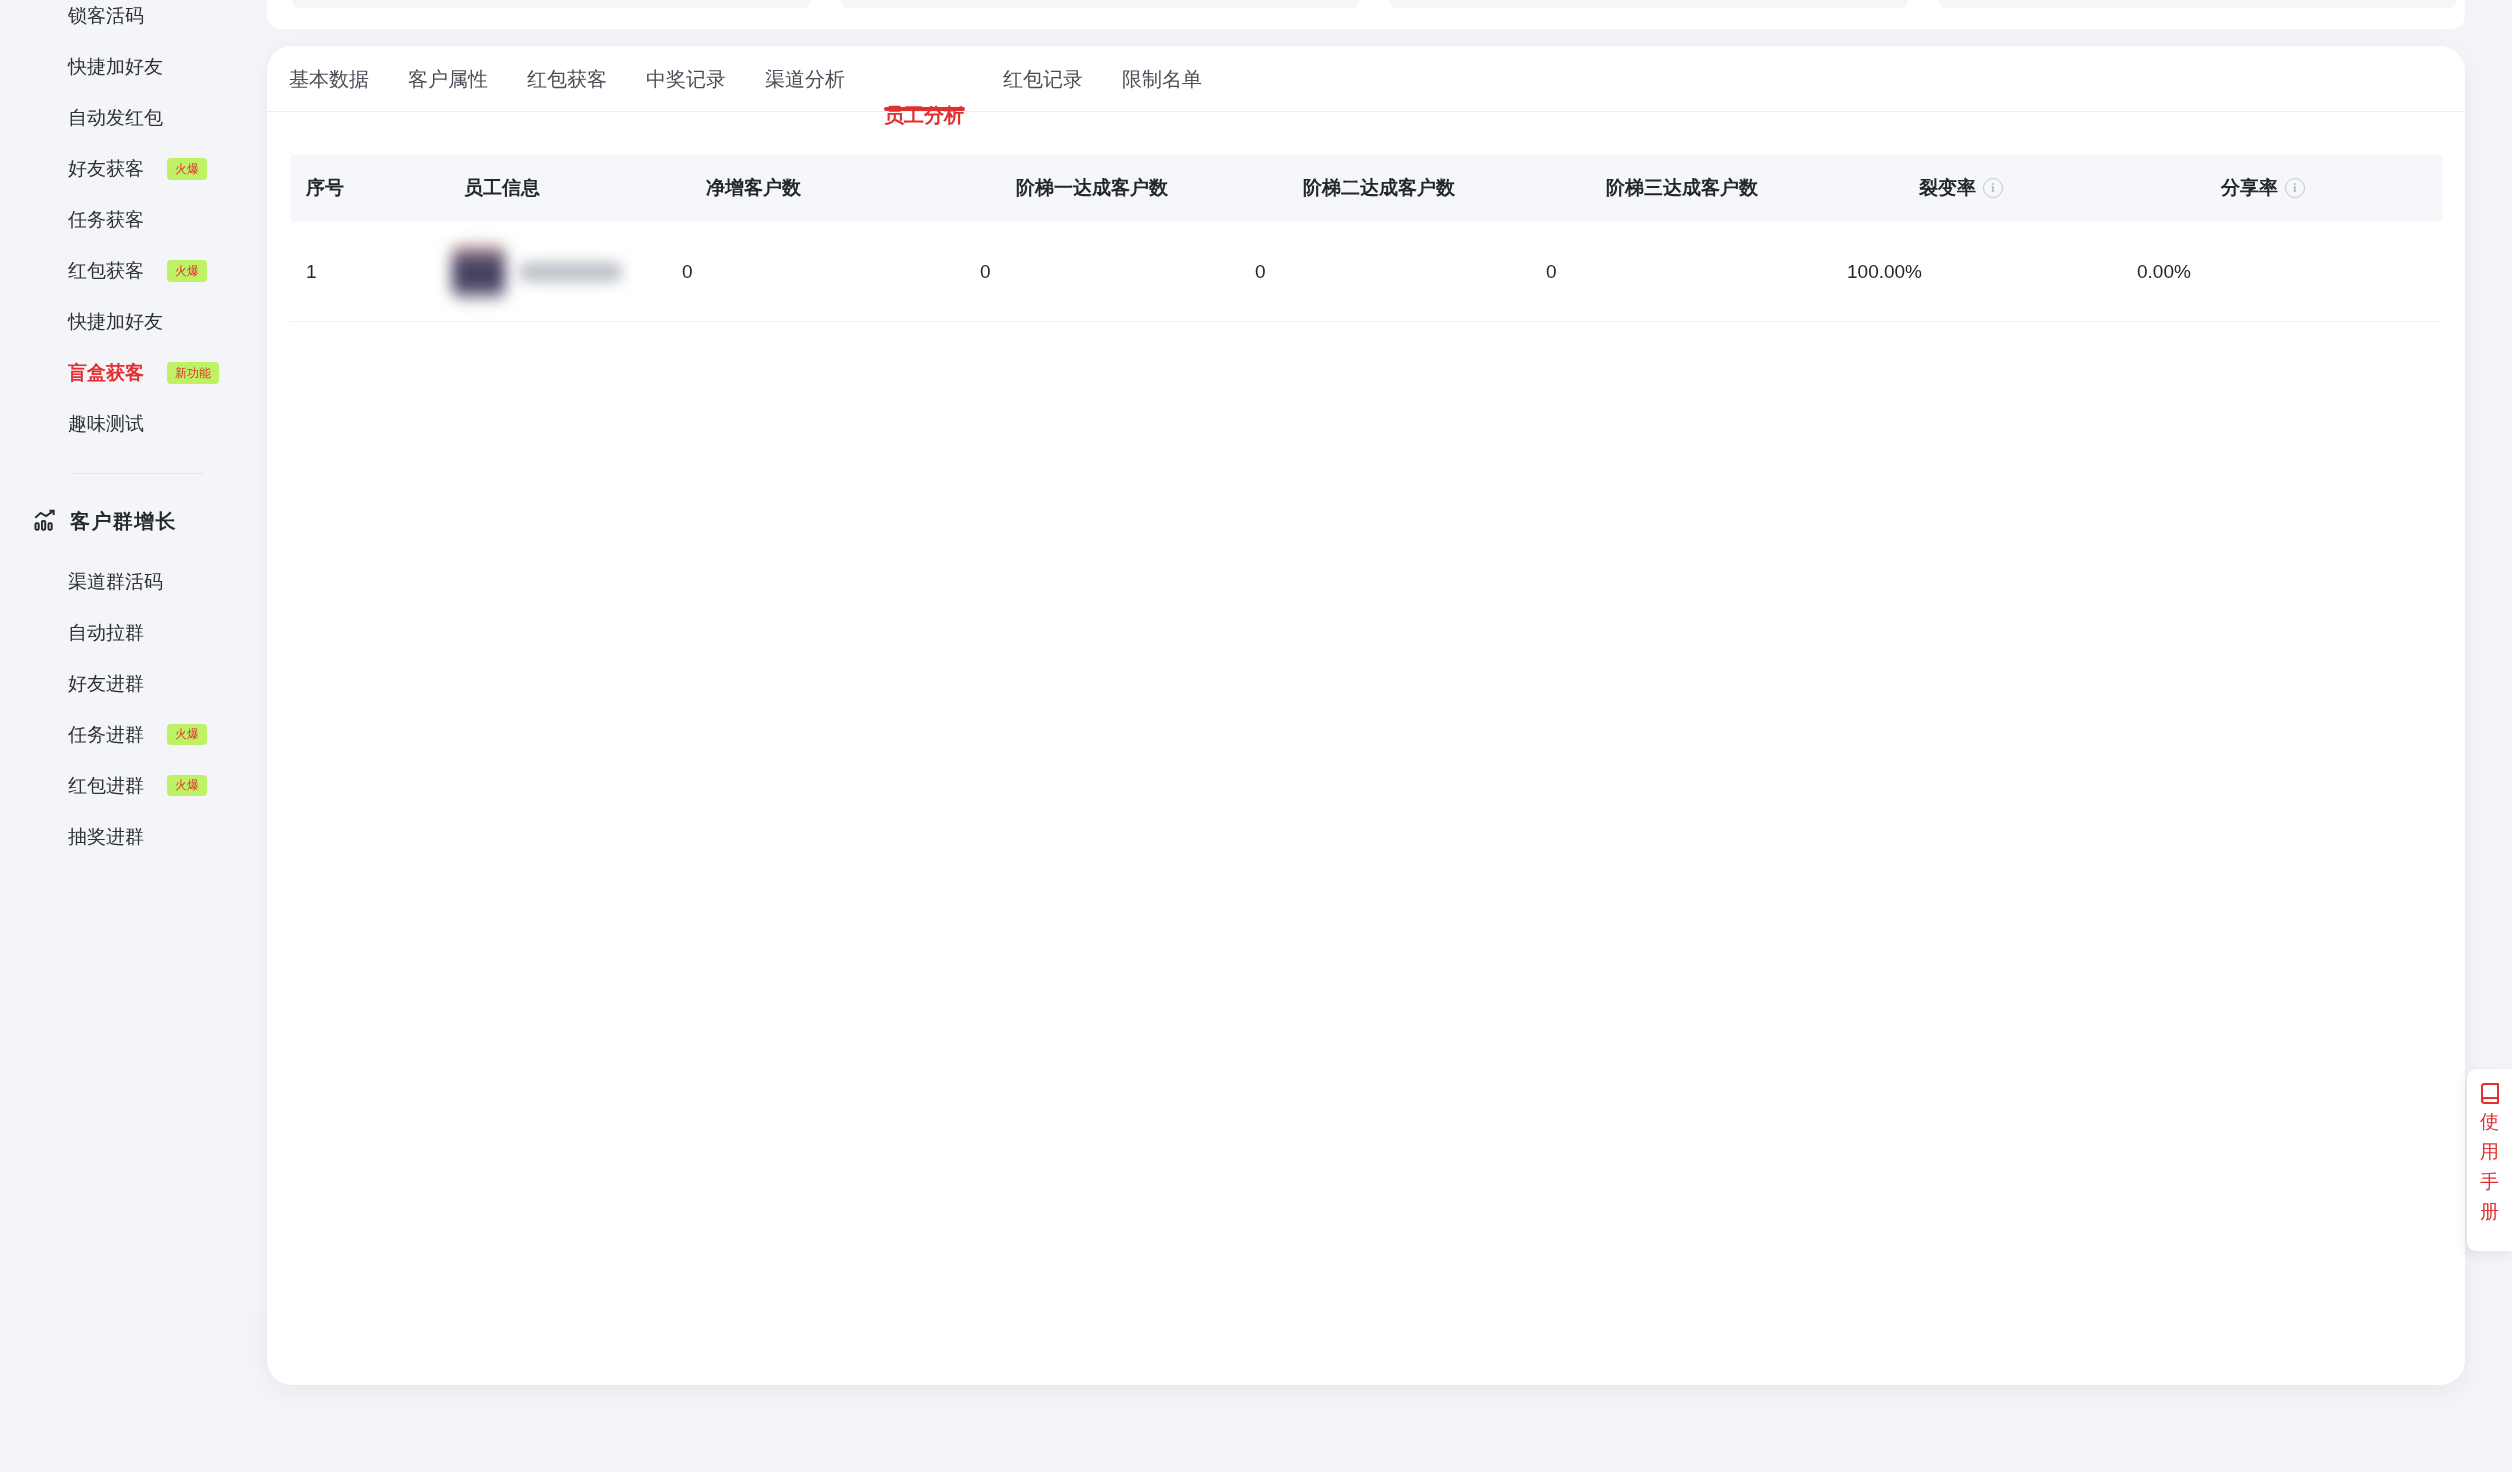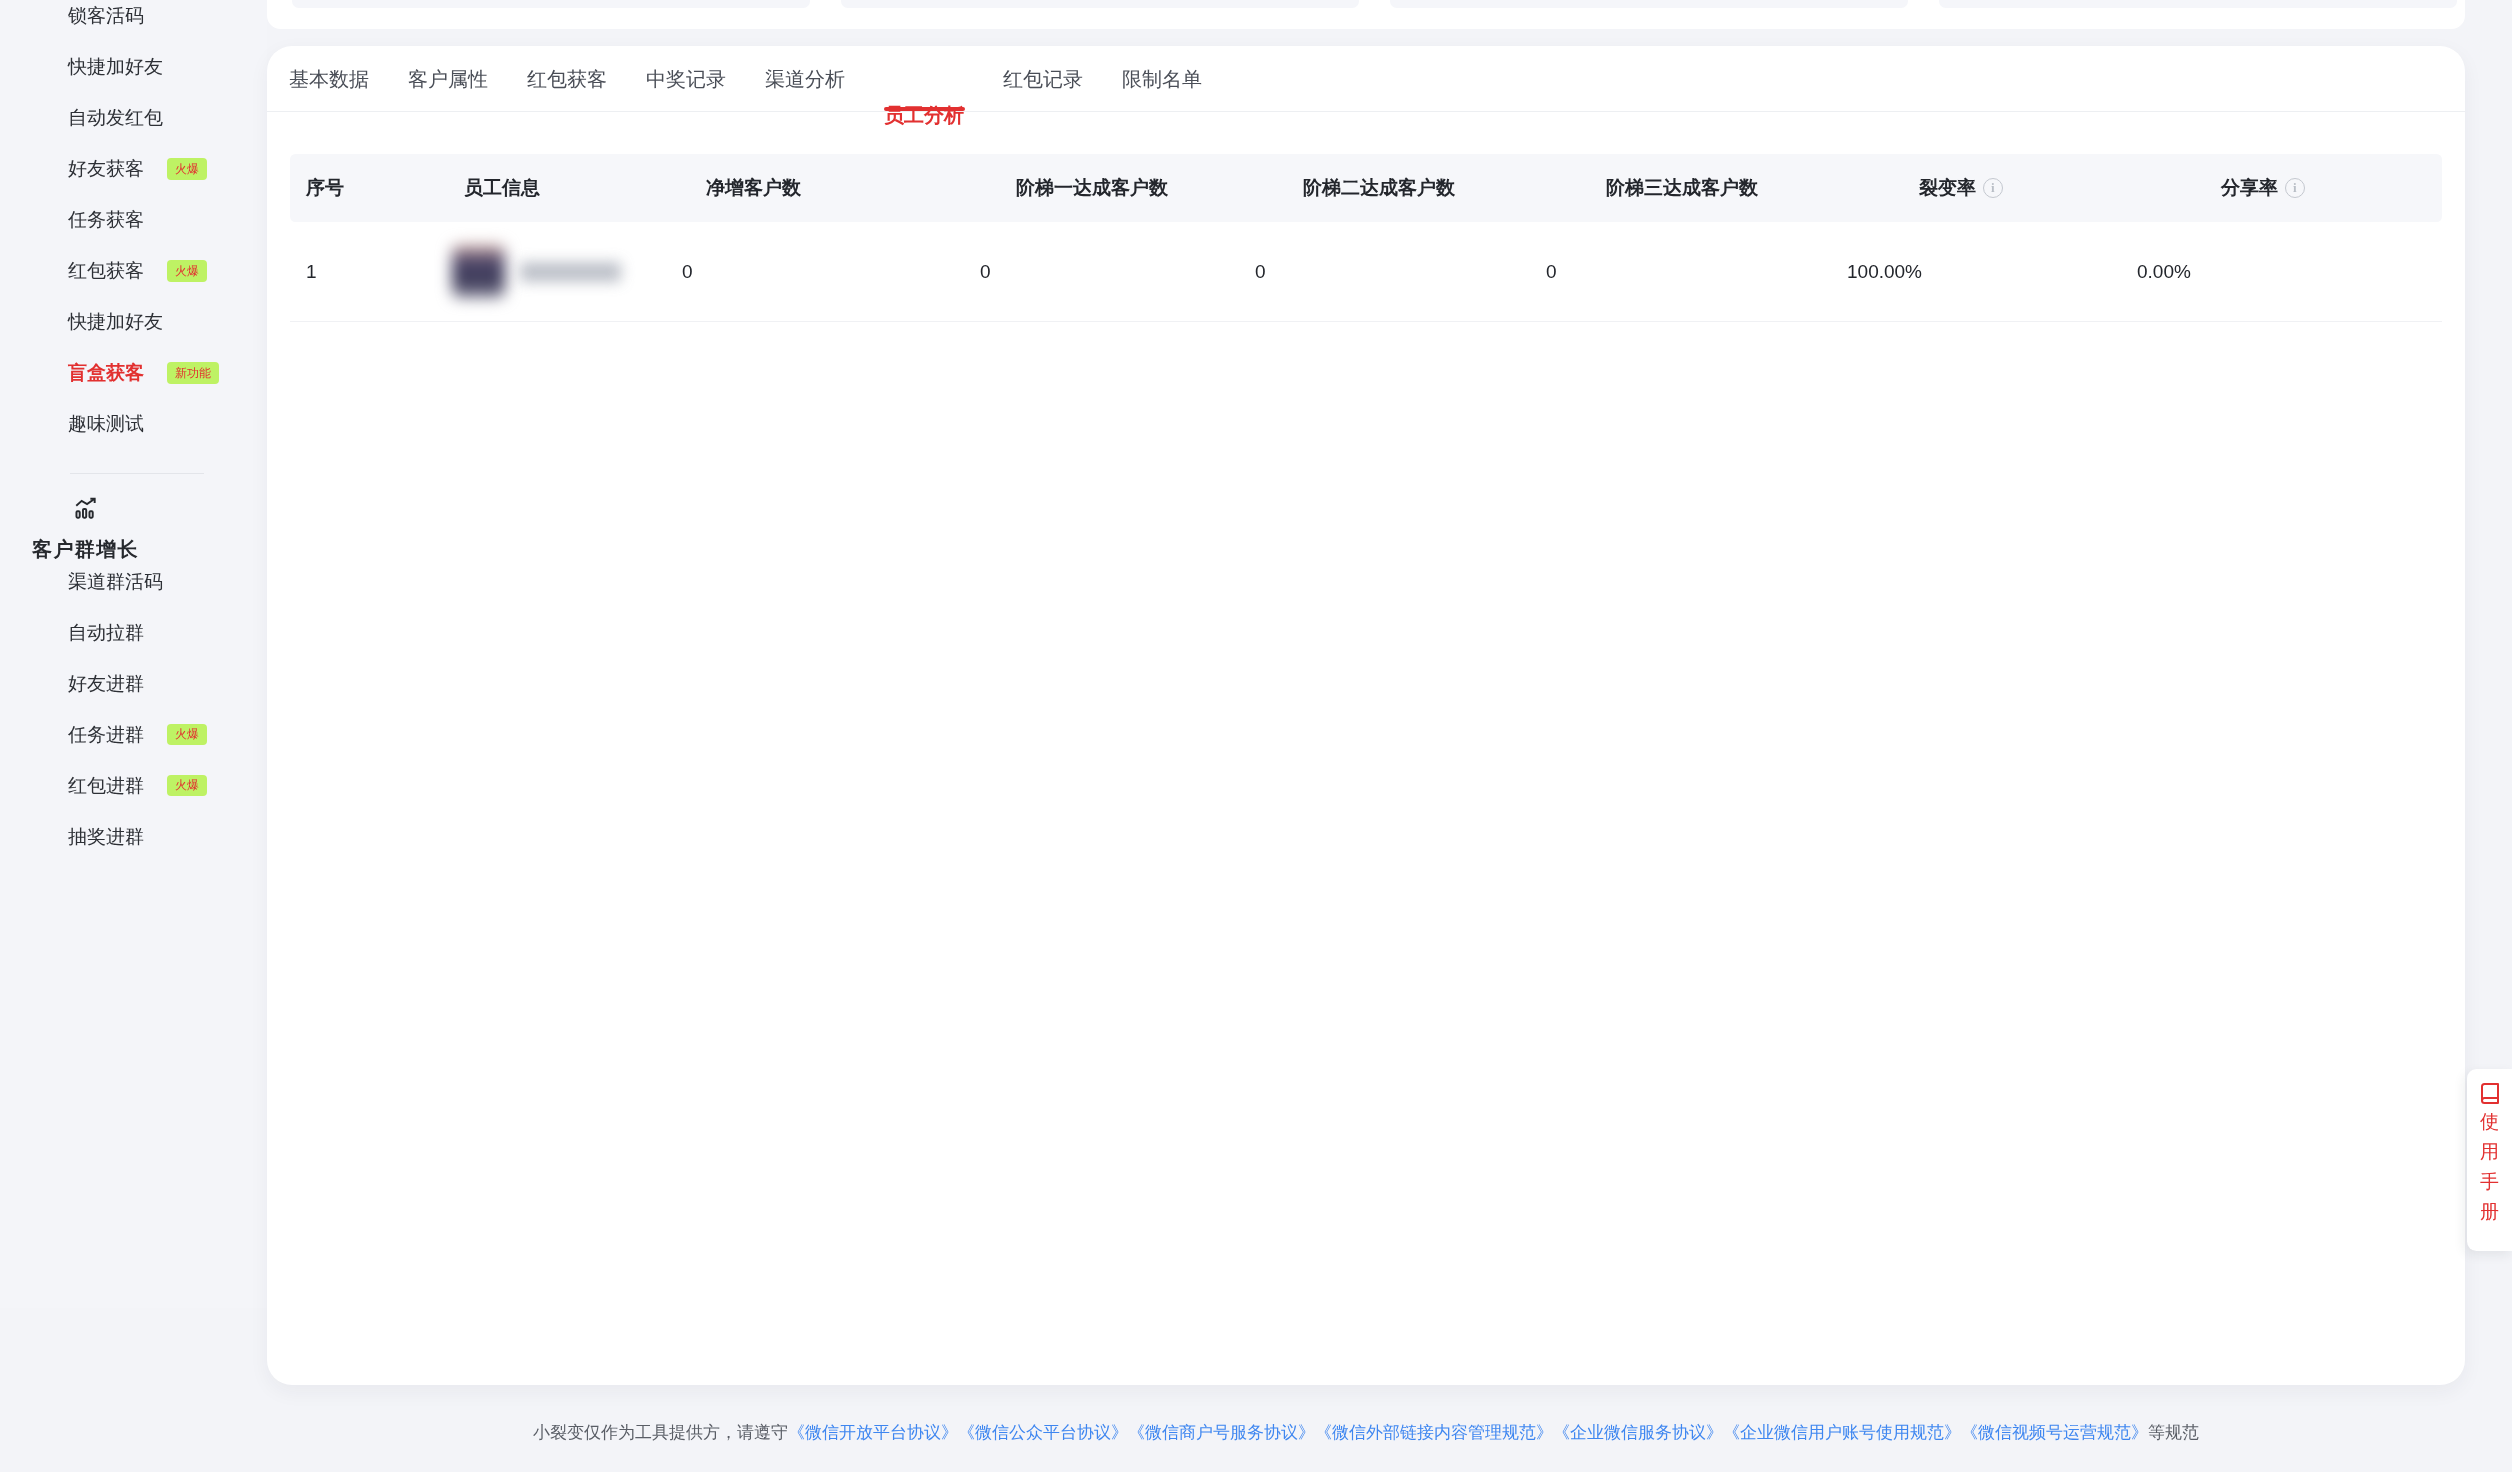--- a/index.html
+++ b/index.html
@@ -9,21 +9,21 @@
 
   
   .sidebar { position:absolute; left:0; top:0; width:267px; height:1308px; background:#f4f5f9; }
   .nav { list-style:none; position:absolute; left:68px; right:6.8px; }
   .nav1 { top:-9.5px; }
   .nav2 { top:556px; }
   .nav li { height:51px; display:flex; align-items:center; font-size:19px; color:#2d3036; cursor:pointer; white-space:nowrap; }
   .nav li .lbl.red { color:#e23030; font-weight:bold; }
   .badge { display:inline-block; margin-left:23px; padding:3.4px 8px; font-size:12px; color:#e23030; background:#bef264; border-radius:4px; line-height:1.2; }
   .side-divider { position:absolute; left:70px; top:473px; width:134px; height:1.4px; background:#e3e5ea; }
-  .section-head { position:absolute; left:32px; top:496px; height:51px; display:flex; align-items:center; gap:12px;flex-direction:column; }
+  .section-head { position:absolute; left:32px; top:496px; height:51px; display:flex; align-items:center; gap:12px; }
   .section-head .title { font-size:20px; font-weight:bold; color:#26292e; letter-spacing:1.4px; }
   .section-head svg { width:26px; height:26px; }
 
   
   .topcard { position:absolute; left:267px; top:-17.6px; width:2198px; height:47px; background:#ffffff; border-radius:13.5px; overflow:hidden; }
   .filter-box { position:absolute; bottom:21.6px; height:41px; width:518px; background:#f5f6fa; border-radius:6.8px; }
   .filter-box.b0{ left:25px; } .filter-box.b1{ left:574px; } .filter-box.b2{ left:1123px; } .filter-box.b3{ left:1672px; }
 
   
   .card { position:absolute; left:267px; top:46px; width:2198px; height:1339px; background:#ffffff; border-radius:25px;
@@ -198,18 +198,15 @@
         <path d="M4 19.5A2.5 2.5 0 0 1 6.5 17H20V3H6.5A2.5 2.5 0 0 0 4 5.5v14z"></path>
         <path d="M4 19.5A2.5 2.5 0 0 0 6.5 22H20v-5"></path>
       </svg>
     </span>
     <span class="ch">使</span>
     <span class="ch">用</span>
     <span class="ch">手</span>
     <span class="ch">册</span>
   </div>
 
-  <footer class="footer">
-    <span>小裂变仅作为工具提供方，请遵守</span><a>《微信开放平台协议》</a><a>《微信公众平台协议》</a><a>《微信商户号服务协议》</a><a>《微信外部链接内容管理规范》</a><a>《企业微信服务协议》</a><a>《企业微信用户账号使用规范》</a><a>《微信视频号运营规范》</a><span>等规范</span>
-  </footer>
 
 </div>
 
 
 </body></html>

